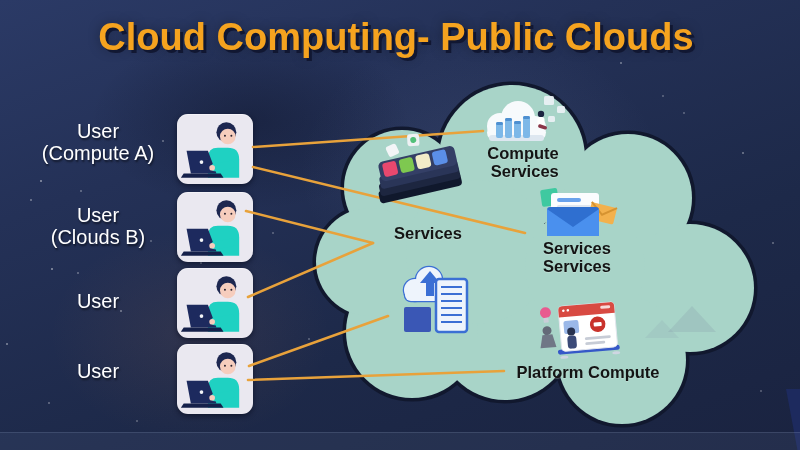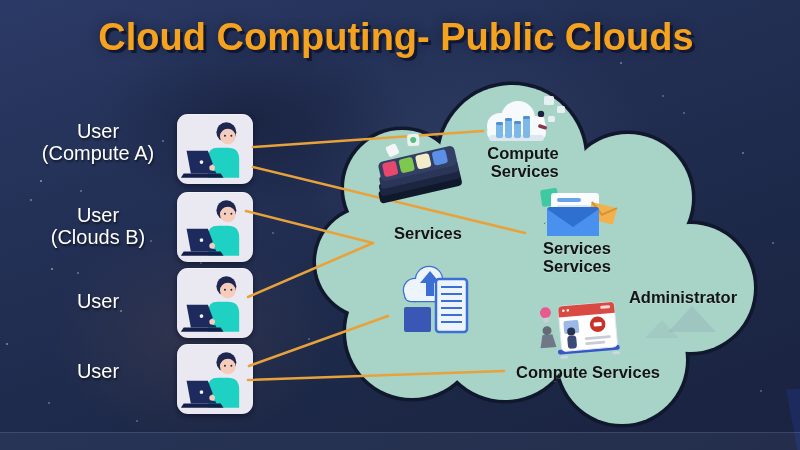--- a/index.html
+++ b/index.html
@@ -257,17 +257,16 @@
     <div>Compute</div>
     <div>Services</div>
   </div>
   <div class="svc" style="left:428px;top:234px">
     <div>Services</div>
   </div>
   <div class="svc" style="left:577px;top:258px">
     <div>Services</div>
     <div>Services</div>
   </div>
-  <div class="svc" style="left:588px;top:373px">Compute Services</div>
-  <div class="svc" style="left:683px;top:298px">Administrator</div>
+  <div class="svc" style="left:588px;top:373px">Platform Compute</div>
 
   <div class="band"></div>
 </div>
 
 </body></html>

